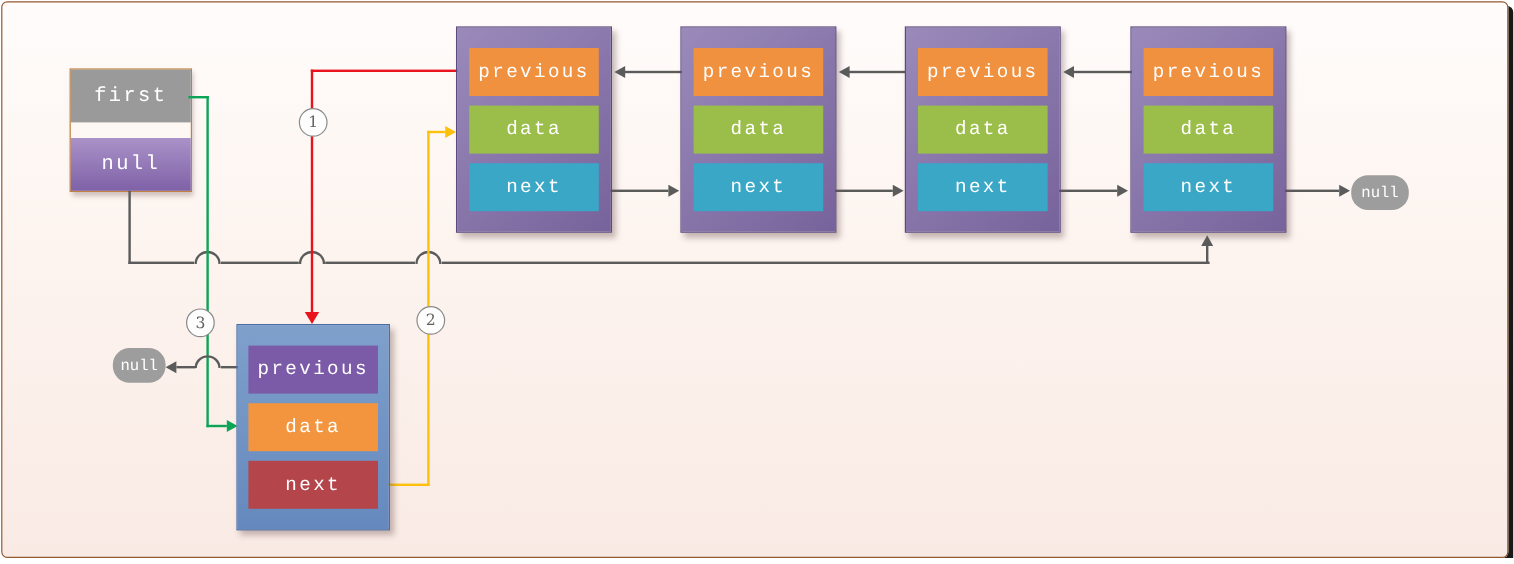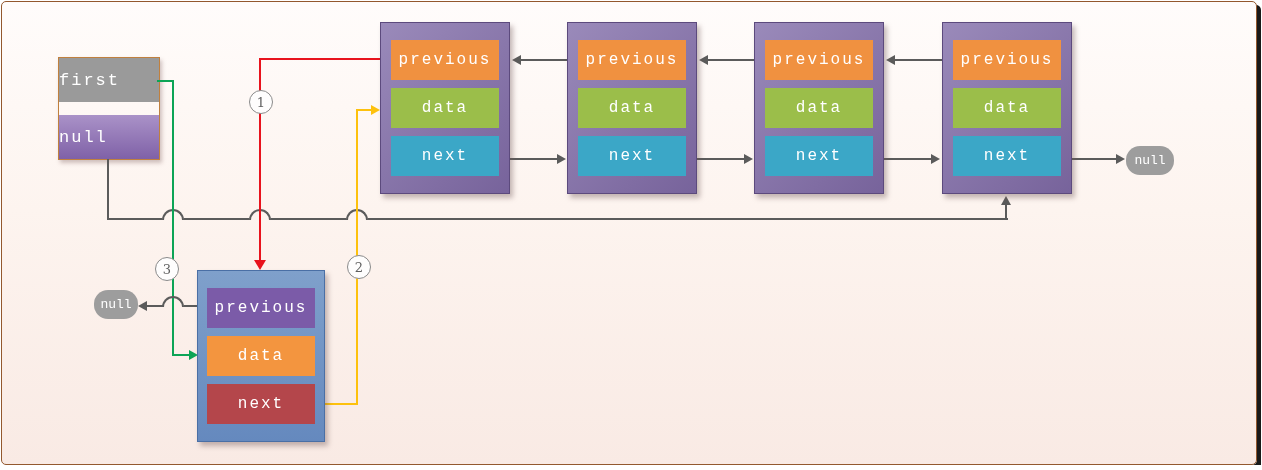--- a/index.html
+++ b/index.html
@@ -7,21 +7,21 @@
     position:relative;width:1254px;height:462px;margin:1px 0 0 1px;
     background:linear-gradient(180deg,#fffcfb 0%,#fdf4ef 45%,#f9eae4 100%);
     border:1px solid #93582e;border-radius:5px;
     box-shadow:4px 4px 0 rgba(5,5,5,0.92);
     overflow:hidden;
   }
   .abs{position:absolute;}
   
   .pointer-box{left:56px;top:55px;width:100px;height:101px;border:1px solid #c0803e;
     box-shadow:2px 3px 4px rgba(120,90,90,0.35);}
-  .pcell{width:100%;height:44px;display:flex;align-items:center;
+  .pcell{width:100%;height:44px;display:flex;align-items:center;justify-content:center;
     color:#fff;font-family:"Liberation Mono","DejaVu Sans Mono",monospace;font-size:17px;letter-spacing:2px;}
   .pcell.first{background:#9a9a9a;}
   .pspacer{width:100%;height:13px;background:transparent;}
   .pcell.last{background:linear-gradient(180deg,#aa92c8 0%,#7f61a7 100%);}
   
   .node{width:130px;height:172px;background:linear-gradient(135deg,#9a8aba 0%,#77639b 100%);
     border:1px solid #5c4a7d;box-sizing:border-box;box-shadow:3px 4px 5px rgba(110,85,85,0.4);
     display:flex;flex-direction:column;align-items:center;padding-top:17px;gap:8px;}
   .cell{width:108px;height:40px;display:flex;align-items:center;justify-content:center;
     color:#fff;font-family:"Liberation Mono","DejaVu Sans Mono",monospace;font-size:16px;letter-spacing:2px;}

